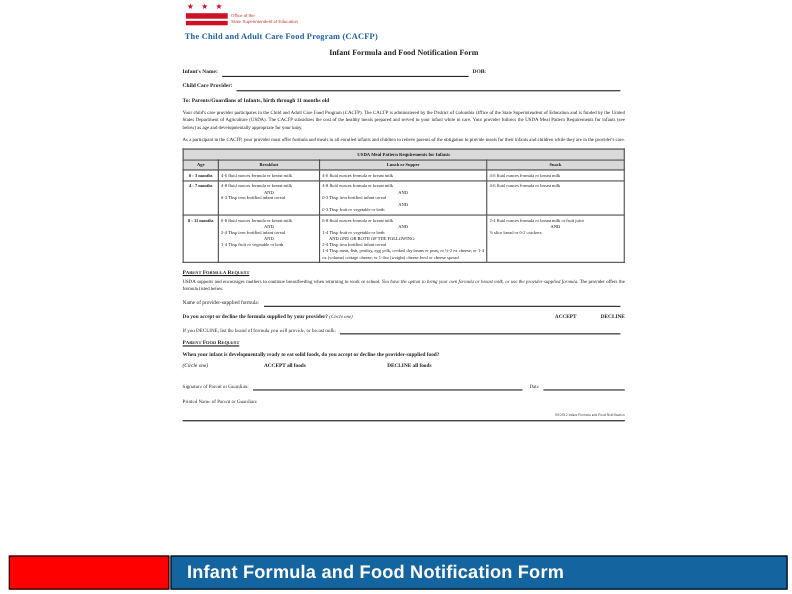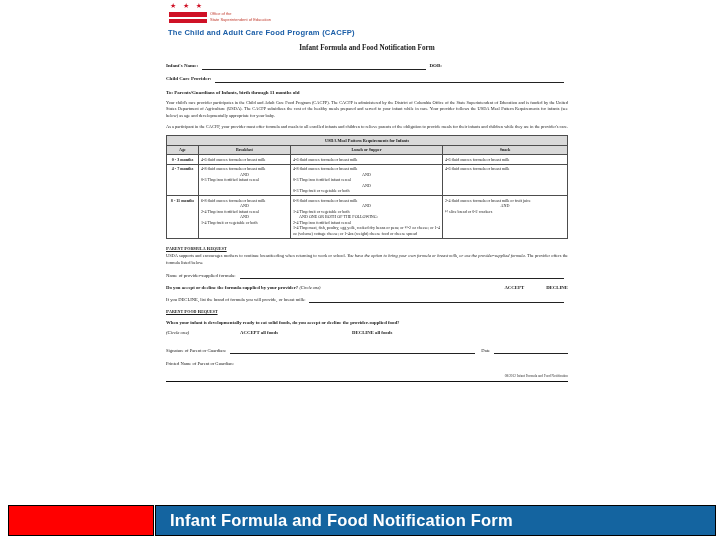--- a/index.html
+++ b/index.html
@@ -44,21 +44,21 @@
     color: #c0392b; font-size: 4px;
     font-family: "Liberation Sans", sans-serif;
     line-height: 1.1; white-space: nowrap;
   }
   .logo-txt.t1 { top: 10px; }
   .logo-txt.t2 { top: 16px; }
 
   .cacfp-title {
     margin: 2px 0 6px 2px;
     color: #1c5fa8;
-    font-family: Liberation Sans, sans-serif;
+    font-family: Liberation Serif, serif;
     font-size: 7.6px; font-weight: bold;
     letter-spacing: .2px;
   }
 
   .form-title {
     text-align: center;
     font-weight: bold;
     font-size: 7.2px;
     margin: 0 0 9px 0;
   }

